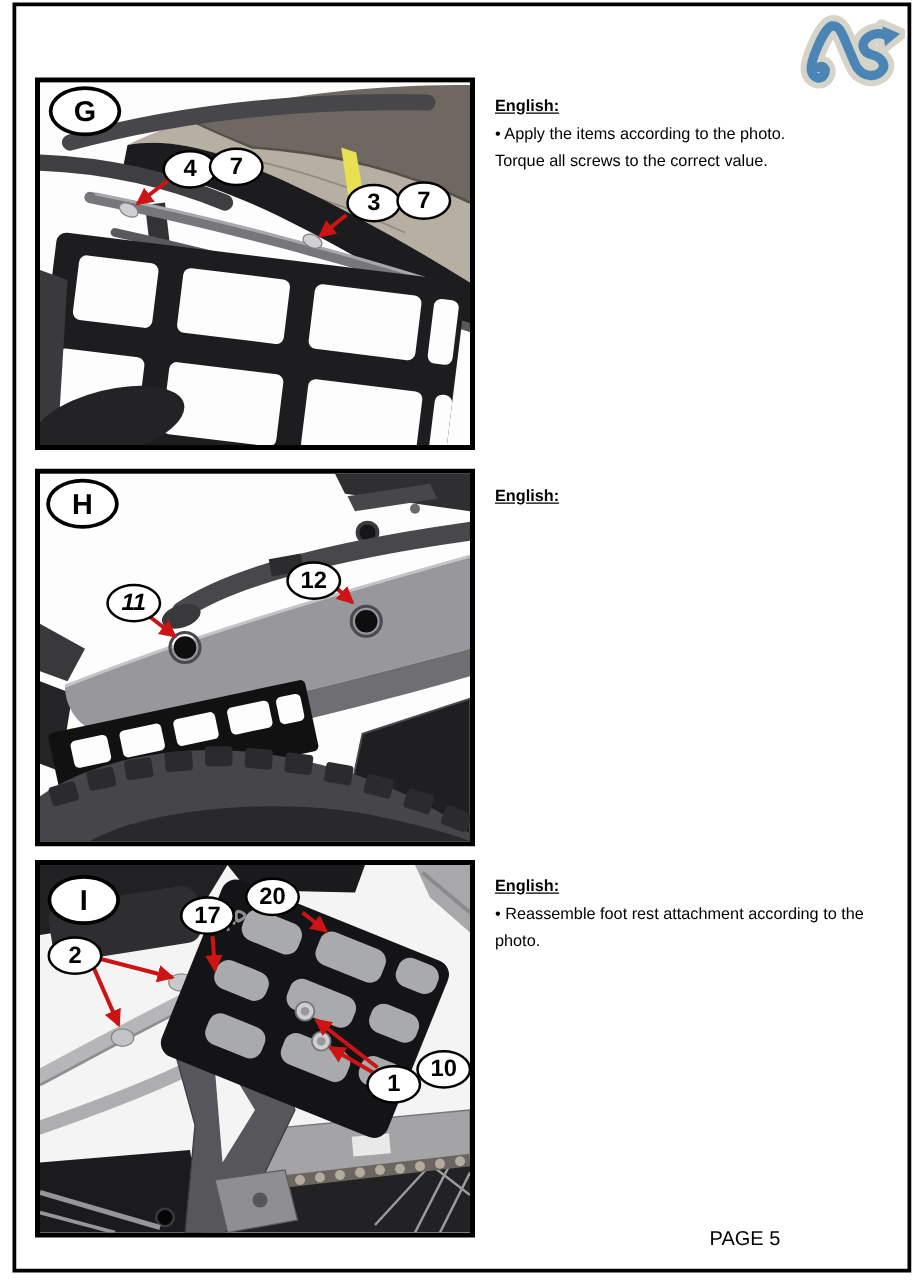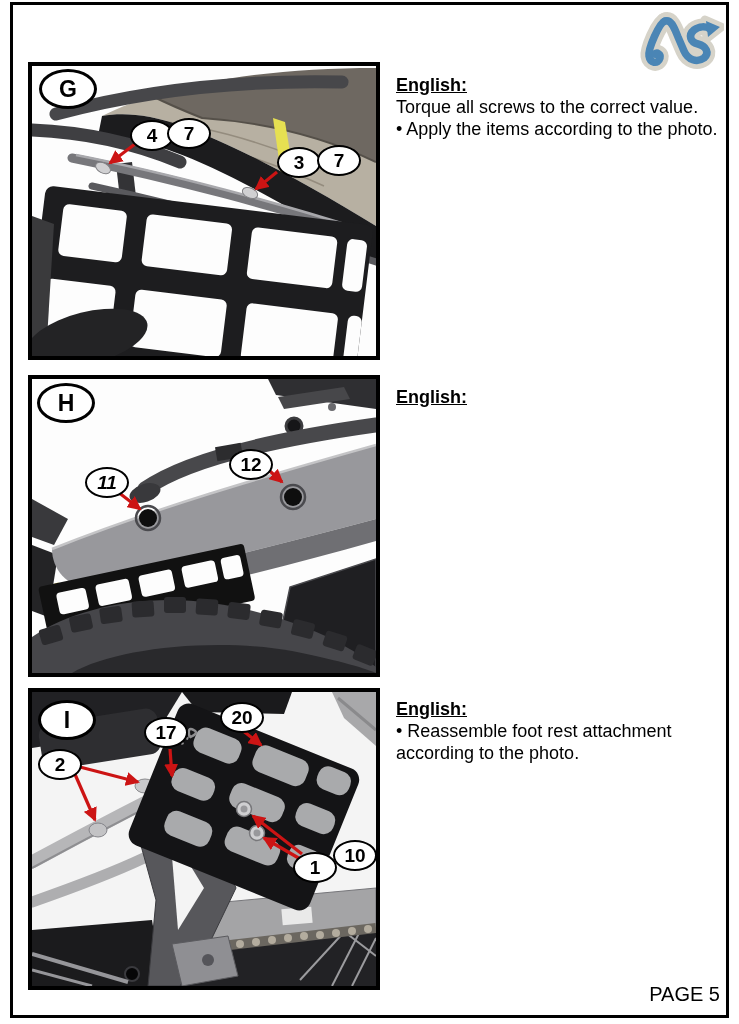--- a/index.html
+++ b/index.html
@@ -5,25 +5,25 @@
   html,body{margin:0;padding:0;background:#fff;}
   .canvas{position:relative;width:739px;height:1024px;background:#fff;
           font-family:"Liberation Sans",sans-serif;color:#000;overflow:hidden;}
   .page-border{position:absolute;left:10px;top:2px;width:713px;height:1010px;border:3px solid #000;}
   .photo-frame{position:absolute;left:28px;width:344px;border:4px solid #000;background:#fff;}
   .scene{position:absolute;left:0;top:0;display:block;}
   .badge{position:absolute;background:#fff;border:2px solid #000;border-radius:50%;
          display:flex;align-items:center;justify-content:center;font-weight:bold;z-index:3;line-height:1;}
   .badge.letter{width:52px;height:34px;border-width:3px;font-size:23px;}
   .badge.num{width:40px;height:27px;font-size:19px;}
-  .instructions{position:absolute;left:396px;width:330px;font-size:18px;line-height:22px;}
+  .instructions{position:absolute;left:396px;width:330px;font-size:13px;line-height:22px;}
   .instructions .heading{font-weight:bold;text-decoration:underline;}
   .instructions p{margin:0;}
   .logo{position:absolute;left:636px;top:8px;width:88px;height:64px;}
-  .page-num{position:absolute;left:520px;top:983px;width:200px;text-align:right;font-size:20px;}
+  .page-num{position:absolute;left:496px;top:983px;width:200px;text-align:center;font-size:16px;}
 </style>
 </head>
 <body>
 
 <div class="canvas">
   <div class="page-border"></div>
 
   <div class="logo" aria-label="AS">
     <svg width="88" height="64" viewBox="0 0 88 64">
       <g fill="none" stroke-linecap="round" stroke-linejoin="round">
@@ -89,22 +89,22 @@
       </g>
     </svg>
     <div class="badge letter" style="left:7px;top:3px;">G</div>
     <div class="badge num" style="left:98px;top:54px;">4</div>
     <div class="badge num" style="left:135px;top:52px;">7</div>
     <div class="badge num" style="left:245px;top:81px;">3</div>
     <div class="badge num" style="left:285px;top:79px;">7</div>
   </div>
   <div class="instructions" style="top:74px;">
     <div class="heading">English:</div>
+    <p>• Apply the items according to the photo.</p>
     <p>Torque all screws to the correct value.</p>
-    <p>• Apply the items according to the photo.</p>
   </div>
 
   <div class="photo-frame" style="top:375px;height:294px;">
     <svg class="scene" width="344" height="294" viewBox="0 0 344 294">
       <defs>
         <marker id="ah-h" markerWidth="16" markerHeight="14" refX="12" refY="7" orient="auto" markerUnits="userSpaceOnUse">
           <path d="M0,0 L14,7 L0,14 Z" fill="#cc1414"></path>
         </marker>
       </defs>
       <rect width="344" height="294" fill="#fdfdfd"></rect>
@@ -274,21 +274,21 @@
         <line x1="42" y1="80" x2="63" y2="128" marker-end="url(#ah-i)"></line>
         <line x1="138" y1="57" x2="140" y2="84" marker-end="url(#ah-i)"></line>
         <line x1="210" y1="38" x2="229" y2="53" marker-end="url(#ah-i)"></line>
         <line x1="270" y1="162" x2="221" y2="124" marker-end="url(#ah-i)"></line>
         <line x1="270" y1="168" x2="232" y2="146" marker-end="url(#ah-i)"></line>
       </g>
     </svg>
     <div class="badge letter" style="left:6px;top:8px;">I</div>
     <div class="badge num" style="left:6px;top:57px;">2</div>
     <div class="badge num" style="left:112px;top:25px;">17</div>
-    <div class="badge num" style="left:188px;top:10px;">20</div>
+    <div class="badge num" style="left:164px;top:10px;">20</div>
     <div class="badge num" style="left:261px;top:160px;">1</div>
     <div class="badge num" style="left:301px;top:148px;">10</div>
   </div>
   <div class="instructions" style="top:698px;">
     <div class="heading">English:</div>
     <p>• Reassemble foot rest attachment according to the photo.</p>
   </div>
 
   <div class="page-num">PAGE 5</div>
 </div>

